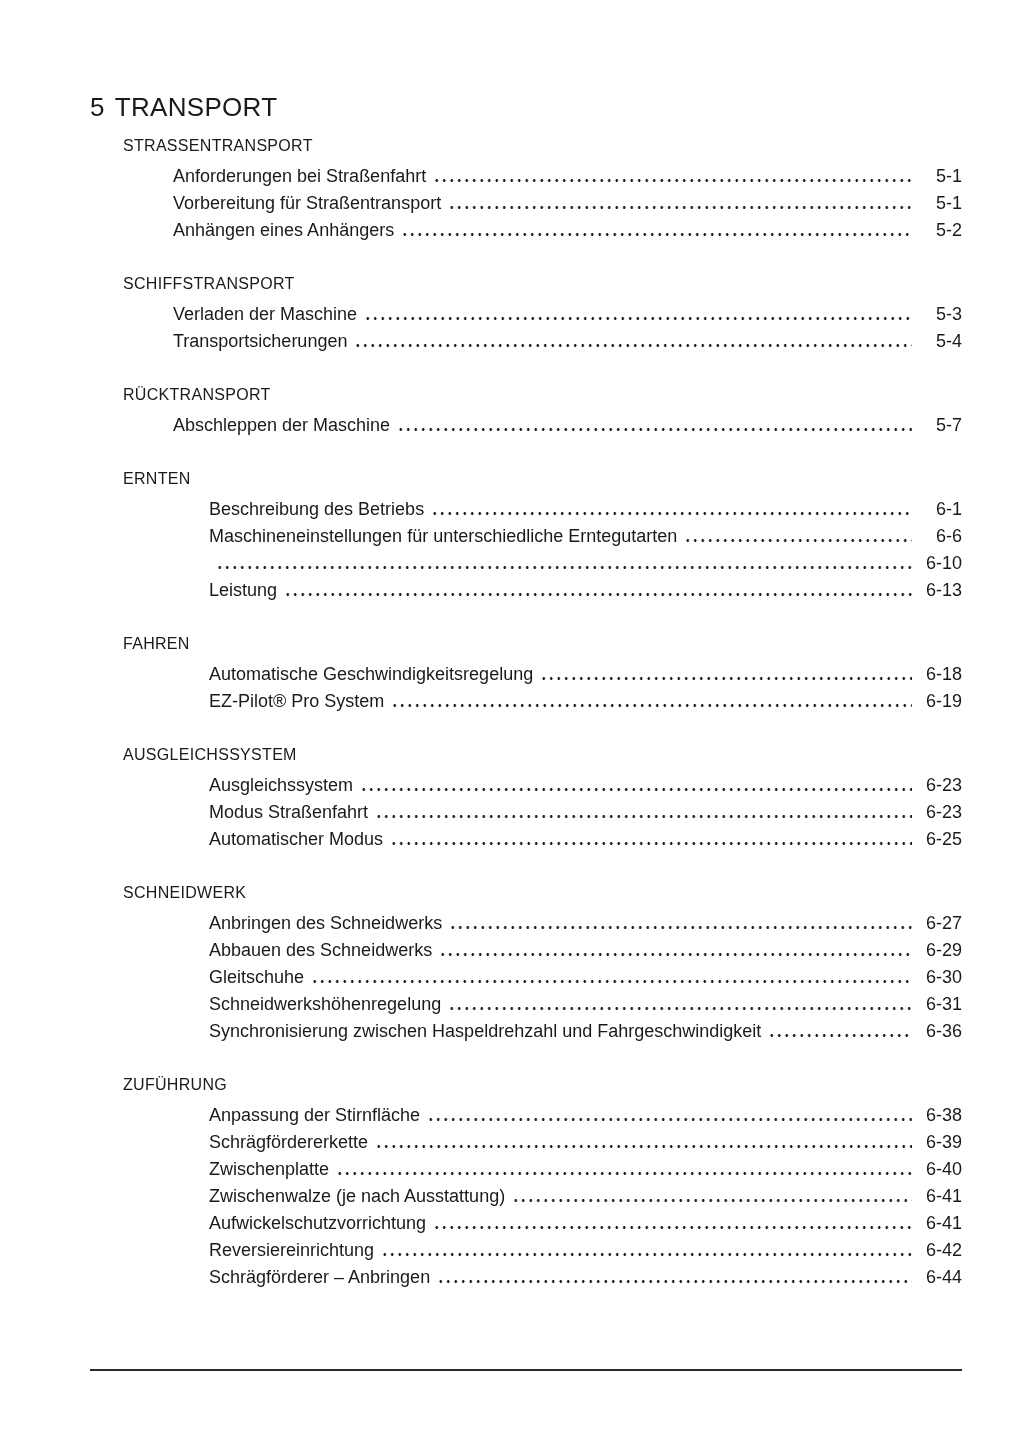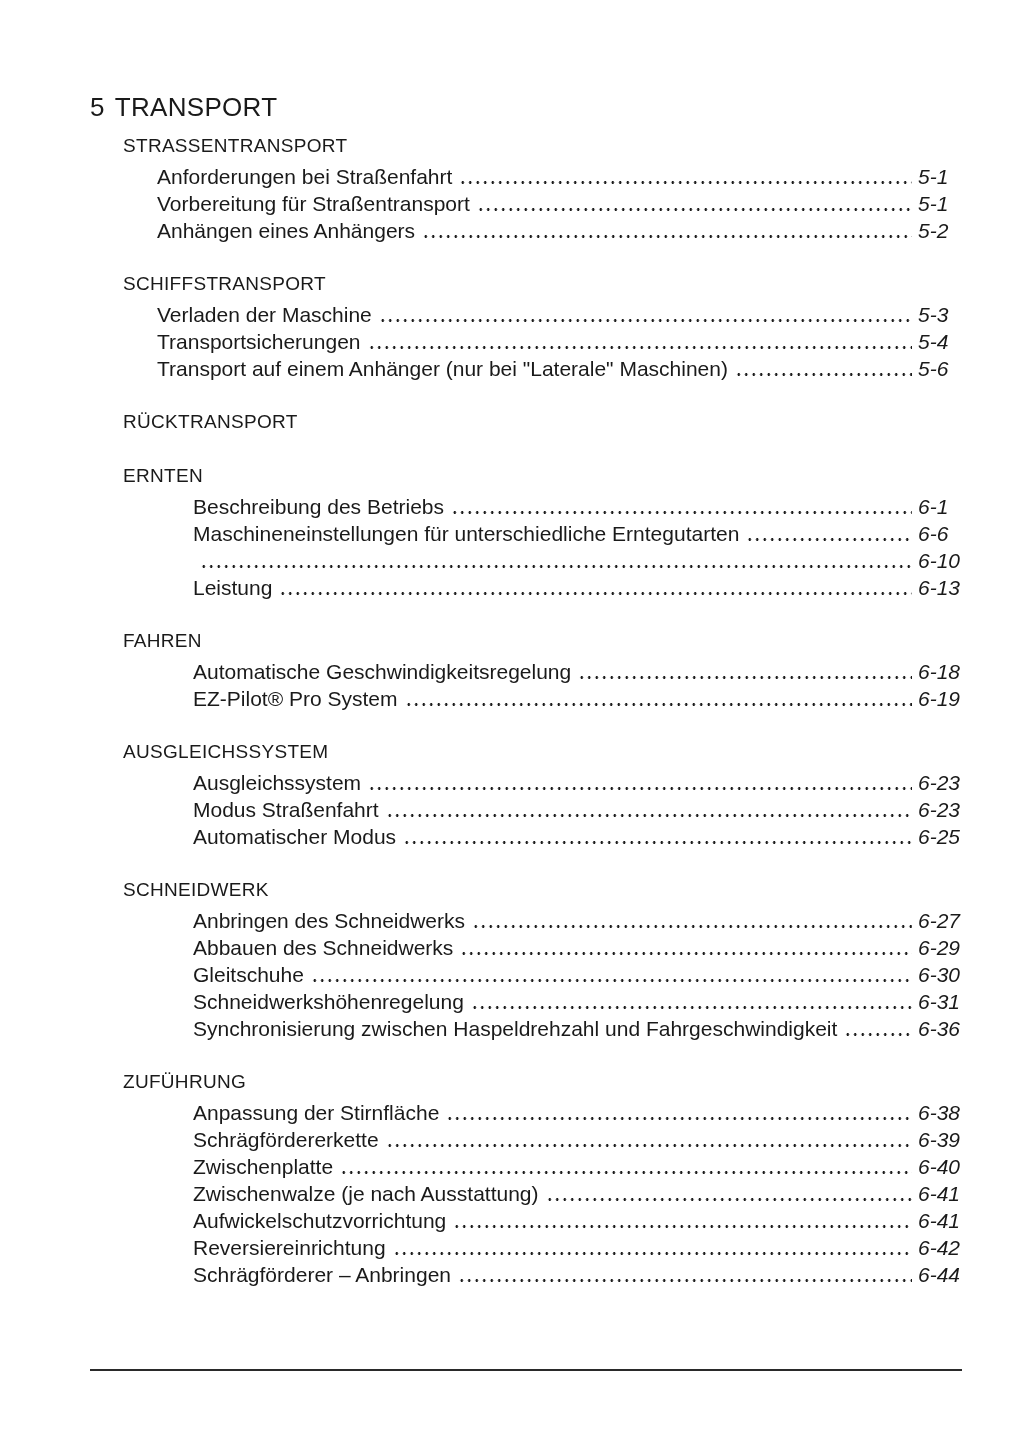--- a/index.html
+++ b/index.html
@@ -25,50 +25,51 @@
     font-weight: 400;
     line-height: 30px;
     letter-spacing: 0.3px;
     white-space: nowrap;
   }
   .chapter-number { padding-right: 10px; }
   .sections { margin-left: 33px; }
   .section { margin-top: 26px; }
   .sections > .section:first-child { margin-top: 10px; }
   .section-heading {
-    font-size: 19px;
+    font-size: 16px;
     font-weight: 400;
     line-height: 28px;
     letter-spacing: 0.3px;
     margin-bottom: 3px;
     white-space: nowrap;
   }
   .entries { margin-left: 34px; }
   .chapter-6 .entries { margin-left: 70px; }
   .entry {
     display: flex;
     align-items: baseline;
-    font-size: 21px;
+    font-size: 18px;
     line-height: 27px;
+    margin-left: 16px;
   }
   .entry-label { white-space: nowrap; }
   .leader {
     flex: 1 1 auto;
     min-width: 18px;
     height: 3px;
     margin: 0 6px 0 7px;
     background-image: radial-gradient(circle, #1c1c1c 1.25px, rgba(0,0,0,0) 1.5px);
     background-size: 7.5px 3px;
     background-repeat: repeat-x;
     background-position: left bottom;
   }
   .entry-page {
     white-space: nowrap;
     min-width: 44px;
-    font-style: italic;
+    text-align: right;
   }
   .footer-rule {
     position: absolute;
     left: 90px;
     right: 62px;
     top: 1369px;
     border-top: 2px solid #2a2a2a;
   }
 </style>
 </head>
@@ -110,30 +111,32 @@
     <span class="leader"></span>
     <span class="entry-page">5-3</span>
   </div>
 
   <div class="entry">
     <span class="entry-label">Transportsicherungen</span>
     <span class="leader"></span>
     <span class="entry-page">5-4</span>
   </div>
 
-  <div class="entry">
-    <span class="entry-label">Transport auf einem Anhänger (nur bei "Laterale" Maschinen)</span>
-    <span class="leader"></span>
-    <span class="entry-page">5-6</span>
-  </div>
 </div>
   </div>
 
   <div class="section">
     <h2 class="section-heading">RÜCKTRANSPORT</h2>
+    <div class="entries">
+  <div class="entry">
+    <span class="entry-label">Abschleppen der Maschine</span>
+    <span class="leader"></span>
+    <span class="entry-page">5-7</span>
+  </div>
+</div>
   </div>
 </div>
   </section>
 
   <section class="chapter chapter-6">
     <div class="sections">
   <div class="section">
     <h2 class="section-heading">ERNTEN</h2>
     <div class="entries">
   <div class="entry">

